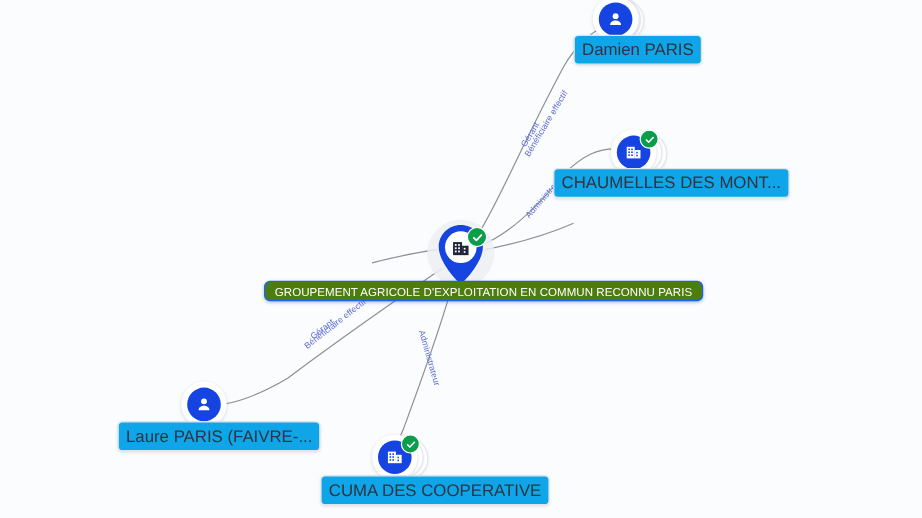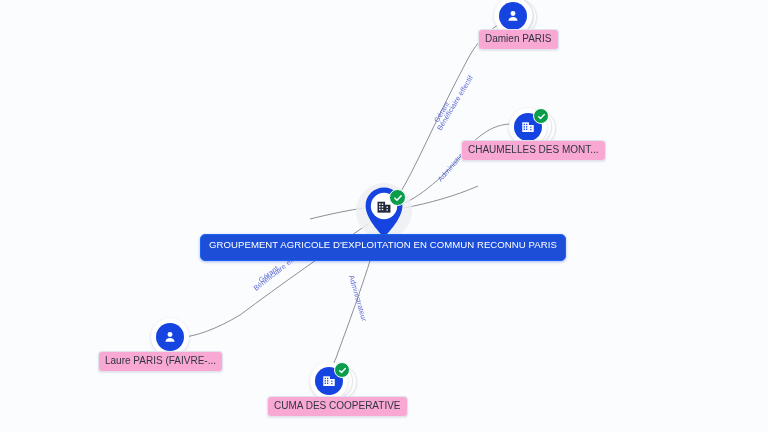--- a/index.html
+++ b/index.html
@@ -73,39 +73,40 @@
     position: absolute;
     border-radius: 50%;
     background: #eceef3;
     opacity: 0.85;
   }
   .pin-shape {
     position: absolute;
   }
   .node-label {
     position: absolute;
-    background: #f9a8d4;
+    background: #0ea5e9;
     border: 1px solid #e1e4ec;
     border-radius: 4px;
     color: #2f3440;
-    font-size: 10px;
+    font-size: 14px;
     line-height: 1;
     padding: 4px 6px 5px 6px;
     white-space: nowrap;
     box-shadow: 0 1px 2px rgba(30,40,80,0.10);
   }
   .node-label.selected {
-    background: #1d4ed8;
+    background: #4d7c0f;
     border-color: #1a63f5;
     color: #ffffff;
     border-radius: 5px;
     font-size: 9.6px;
-    padding: 5px 8px 10px 8px;
+    padding: 5px 8px 0 8px;
     letter-spacing: 0.05px;
     box-shadow: 0 1px 3px rgba(20,60,200,0.35);
+    margin-left: 20px;
   }
 </style>
 </head>
 <body>
 
 <svg id="graph-canvas" viewBox="0 0 768 432" xmlns="http://www.w3.org/2000/svg">
 
   <path class="edge-path" d="M 398 196 C 415 170, 435 120, 470 55 C 480 38, 492 28, 500 24"></path>
 
   <path class="edge-path" d="M 400 205 C 425 195, 450 170, 470 145 C 487 128, 500 124, 512 124"></path>

